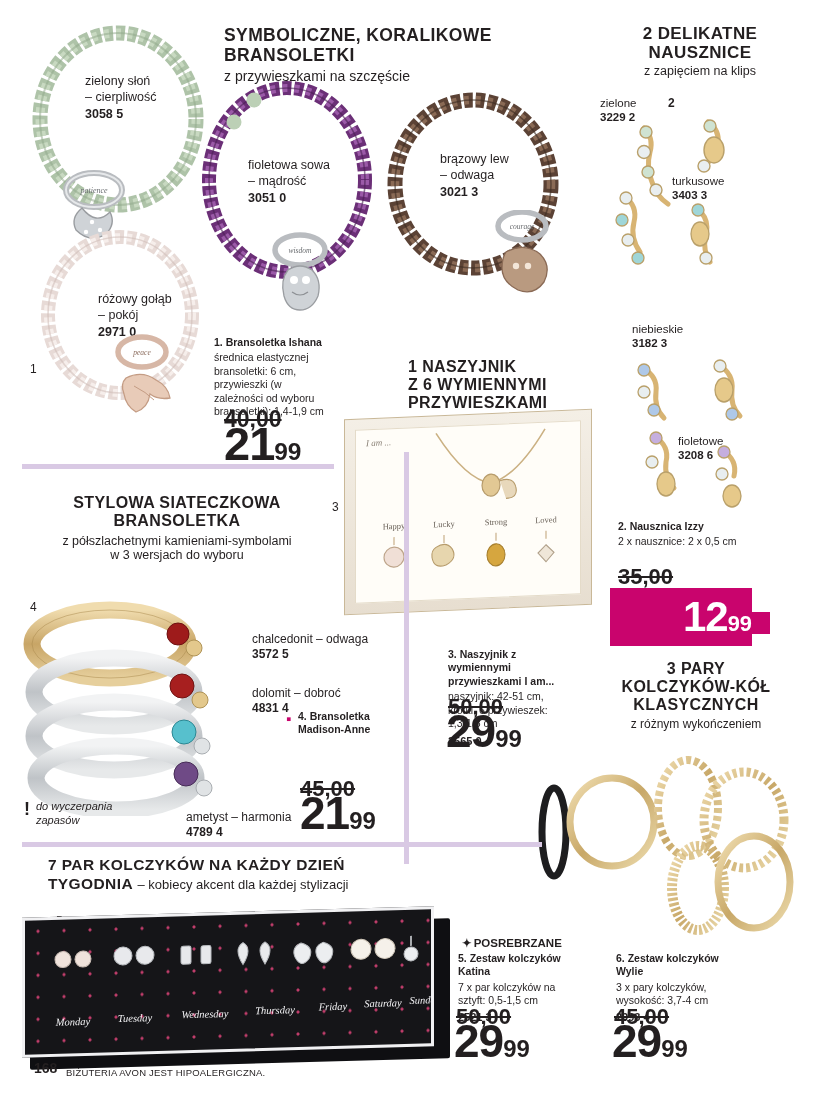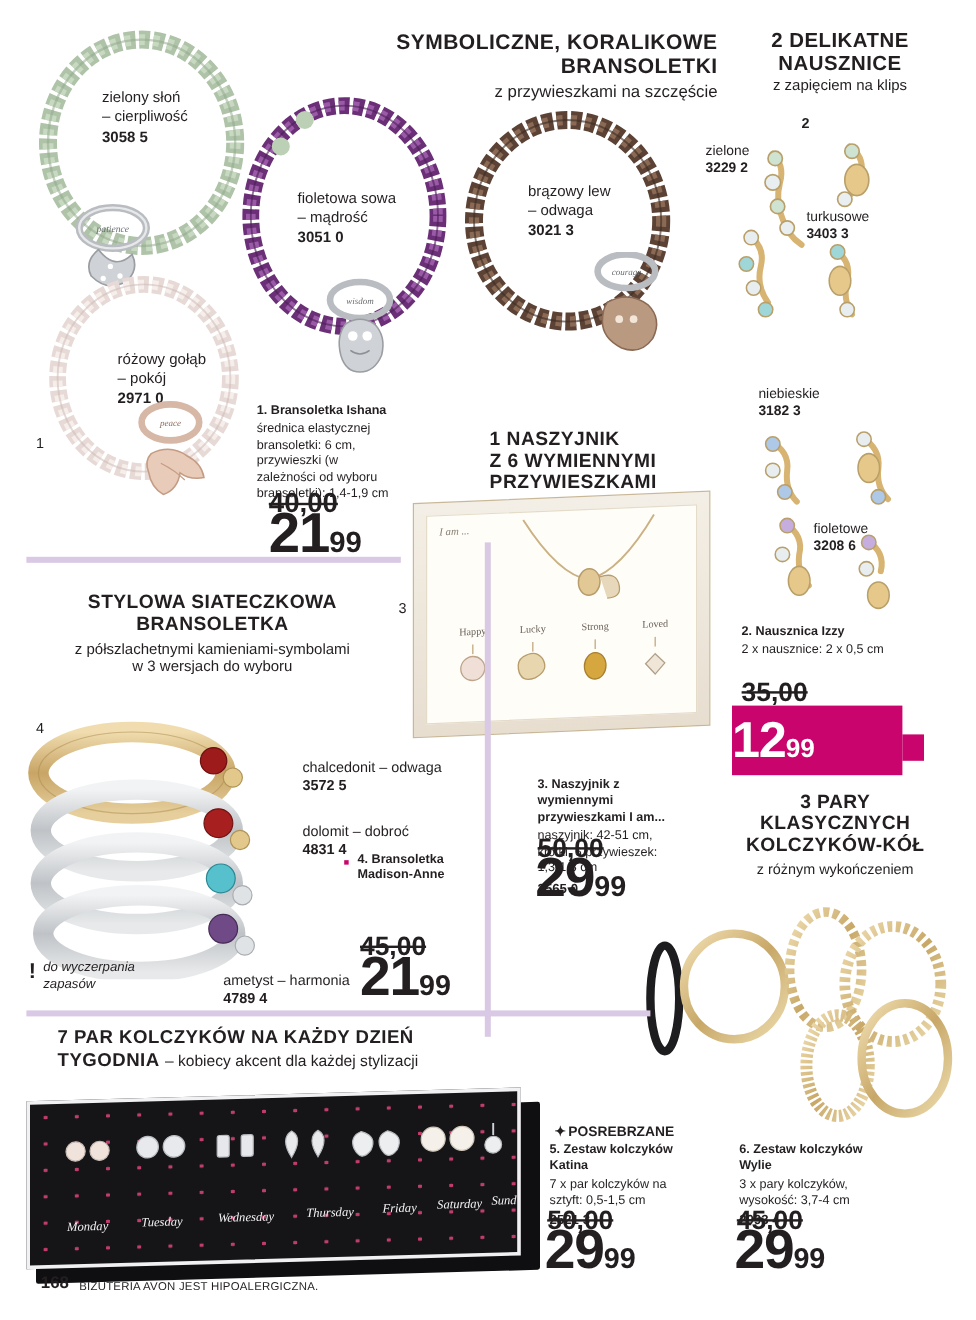--- a/index.html
+++ b/index.html
@@ -31,21 +31,21 @@
     letter-spacing: -1px;
     line-height: .85;
   }
   .new-price .cents { font-size: .52em; letter-spacing:0; }
   .label-blk { line-height: 1.25; }
   .num-ref { color:#231f20; font-size: 12px; }
 
   .divider { position:absolute; background:#d9c9e4; }
 
   .magenta-box {
-    background:#c9046d; color:#fff; display:flex; align-items:center; justify-content:flex-start;
+    background:#c9046d; color:#fff; display:flex; align-items:center; justify-content:flex-end;
   }
   .magenta-box .new-price { color:#fff; }
 
   .tiny { font-size: 10.5px; line-height: 1.28; }
   .tiny b { font-weight: bold; }
 
   .box3d {
     position:absolute;
     background: linear-gradient(#f4efe6,#e7ded0);
     border:1px solid #c9b898;
@@ -55,21 +55,21 @@
     background:#fffdf8;
     border:1px solid #e4dbc9;
   }
   .bang {
     font-weight:bold; font-size:18px; color:#231f20; line-height:1;
   }
 </style>
 </head>
 <body>
 
-<div class="abs" style="left:208px; top:26px; width:390px; text-align:right;">
+<div class="abs" style="left:224px; top:26px; width:390px; text-align:left;">
   <div class="hdr-title" style="font-size:17.5px;">SYMBOLICZNE, KORALIKOWE BRANSOLETKI</div>
   <div class="sub" style="font-size:14px; margin-top:3px;">z przywieszkami na szczęście</div>
 </div>
 
 <div class="abs" style="left:18px; top:14px; width:210px; height:230px;">
   <svg width="210" height="230" viewBox="0 0 210 230">
     <g>
       <ellipse cx="100" cy="105" rx="78" ry="86" fill="none" stroke="#aec3a8" stroke-width="15" stroke-dasharray="9 3"></ellipse>
       <ellipse cx="100" cy="105" rx="78" ry="86" fill="none" stroke="#c8d9c1" stroke-width="9" stroke-dasharray="5 7"></ellipse>
       <ellipse cx="100" cy="105" rx="78" ry="86" fill="none" stroke="#8fa889" stroke-width="2" opacity=".5"></ellipse>
@@ -171,21 +171,21 @@
 <div class="abs new-price" style="left:224px; top:424px; font-size:47px;">
   <span>21</span><span class="cents">99</span>
 </div>
 
 <div class="abs" style="left:600px; top:24px; width:200px; text-align:center;">
   <div class="hdr-title" style="font-size:17px;">2 DELIKATNE</div>
   <div class="hdr-title" style="font-size:17px;">NAUSZNICE</div>
   <div class="sub" style="font-size:12.5px; margin-top:2px;">z zapięciem na klips</div>
 </div>
 
-<div class="abs label-blk" style="left:588px; top:96px; font-size:11.5px;margin-top:23px;">
+<div class="abs label-blk" style="left:600px; top:96px; font-size:11.5px;">
   <div>zielone</div>
   <div class="code">3229 2</div>
 </div>
 <div class="abs" style="left:668px; top:96px; font-size:12px; font-weight:bold;">2</div>
 
 <div class="abs" style="left:622px; top:112px; width:120px; height:110px;">
   <svg width="120" height="110" viewBox="0 0 120 110">
     <path d="M22 16 q10 10 6 24 q-4 16 2 30 q4 14 16 22" fill="none" stroke="#d8b473" stroke-width="5" stroke-linecap="round"></path>
     <circle cx="24" cy="20" r="6" fill="#cfe3d2" stroke="#b9a06a" stroke-width="1.4"></circle>
     <circle cx="22" cy="40" r="6.5" fill="#e9eef0" stroke="#b9a06a" stroke-width="1.4"></circle>
@@ -378,22 +378,22 @@
 <div class="abs tiny" style="left:298px; top:710px; width:104px;">
   <b>4. Bransoletka Madison-Anne</b>
 </div>
 <div class="abs old-price" style="left:300px; top:776px; font-size:22px;">45,00</div>
 <div class="abs new-price" style="left:300px; top:794px; font-size:46px;">
   <span>21</span><span class="cents">99</span>
 </div>
 
 <div class="abs" style="left:596px; top:660px; width:200px; text-align:center;">
   <div class="hdr-title" style="font-size:16px;">3 PARY</div>
+  <div class="hdr-title" style="font-size:16px;">KOLCZYKÓW-KÓŁ</div>
   <div class="hdr-title" style="font-size:16px;">KLASYCZNYCH</div>
-  <div class="hdr-title" style="font-size:16px;">KOLCZYKÓW-KÓŁ</div>
   <div class="sub" style="font-size:12px; margin-top:3px;">z różnym wykończeniem</div>
 </div>
 
 <div class="abs" style="left:528px; top:750px; width:280px; height:190px;">
   <svg width="280" height="190" viewBox="0 0 280 190">
     <defs>
       <linearGradient id="gold2" x1="0" y1="0" x2="1" y2="1">
         <stop offset="0" stop-color="#f2e0b4"></stop>
           <stop offset=".5" stop-color="#c8a868"></stop>
           <stop offset="1" stop-color="#eddcae"></stop>

